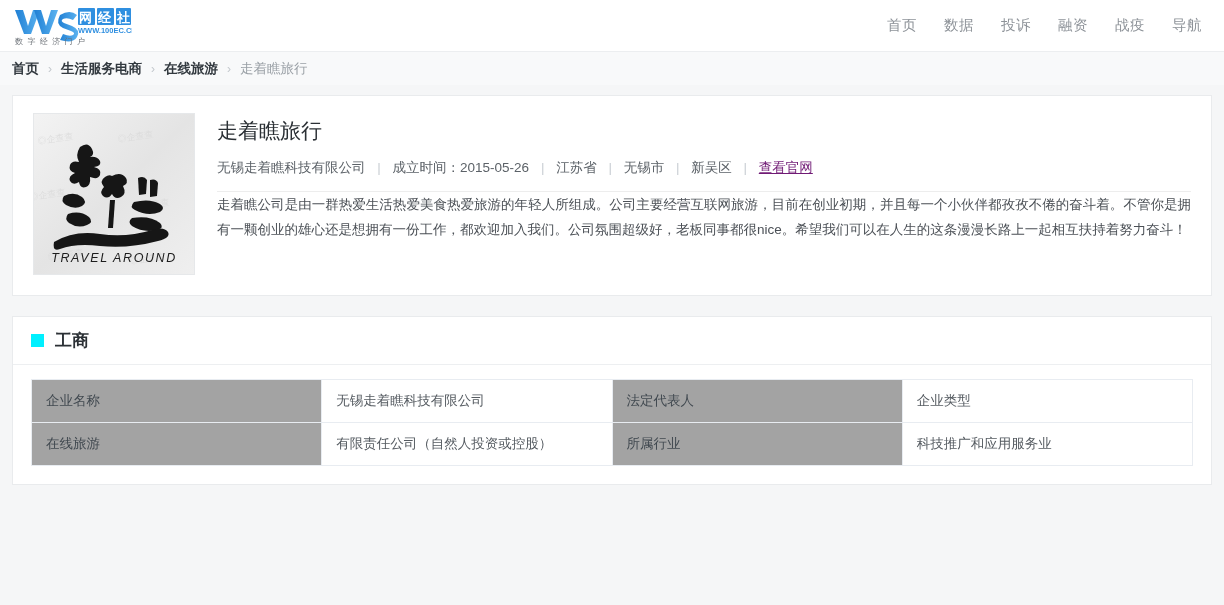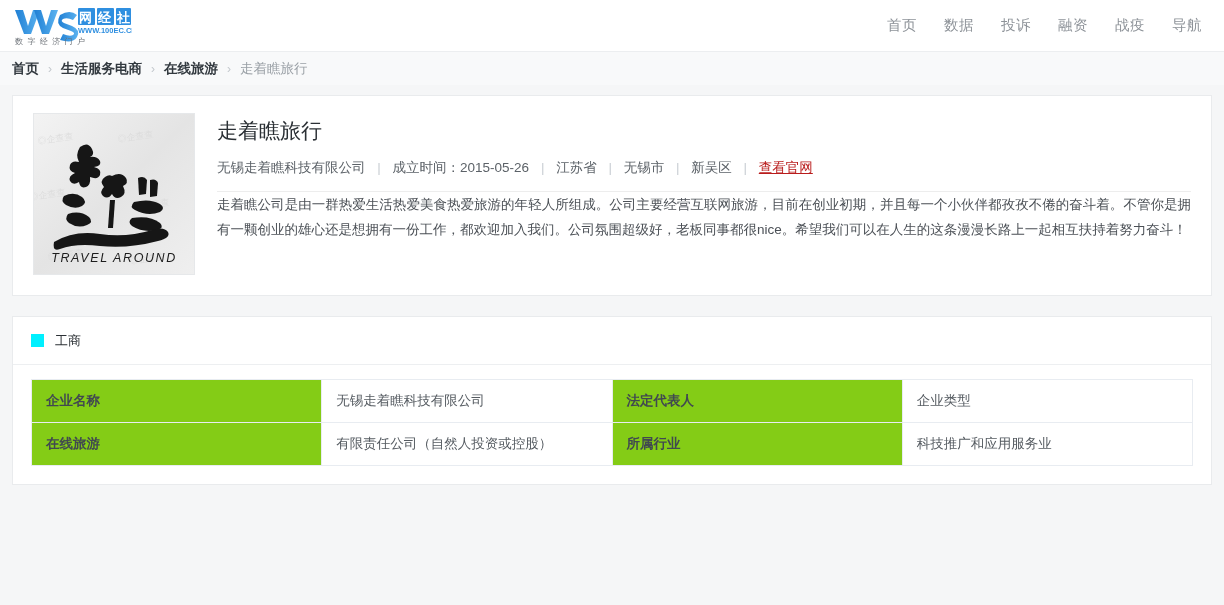--- a/index.html
+++ b/index.html
@@ -107,21 +107,21 @@
   }
   .meta-line {
     font-size: 13.5px;
     color: #5c6268;
     padding-bottom: 14px;
     border-bottom: 1px solid #ededed;
     white-space: nowrap;
   }
   .meta-line .msep { color: #c9ced3; margin: 0 8px; }
   .meta-line .official-link {
-    color: #b91c1c;
+    color: #701a75;
     text-decoration: underline;
   }
   .desc {
     font-size: 13.5px;
     line-height: 25px;
     color: #4b5056;
     text-align: justify;
   }
 
   
@@ -133,44 +133,44 @@
     padding-left: 18px;
     border-bottom: 1px solid #edeff1;
   }
   .sq-marker {
     width: 13px; height: 13px;
     background: #00f0ff;
     display: inline-block;
     margin-right: 11px;
   }
   .section-title {
-    font-size: 13px;
-    font-weight: normal;
+    font-size: 17px;
+    font-weight: bold;
     color: #2b3035;
   }
 
   .table-wrap { padding: 14px 18px 18px 18px; }
   table.info {
     width: 100%;
     border-collapse: collapse;
     table-layout: fixed;
     border: 1px solid #e8ecf1;
   }
   table.info td {
     height: 43px;
     border: 1px solid #e8ecf1;
     font-size: 13.5px;
     padding: 0 14px;
     vertical-align: middle;
     word-break: break-all;
   }
   td.k {
-    background: #84cc16;
+    background: #a3a3a3;
     color: #414950;
-    font-weight: bold;
+    font-weight: normal;
     width: 25%;
   }
   td.v {
     background: #ffffff;
     color: #55five;
     color: #555b61;
     width: 25%;
   }
 </style>
 </head>

